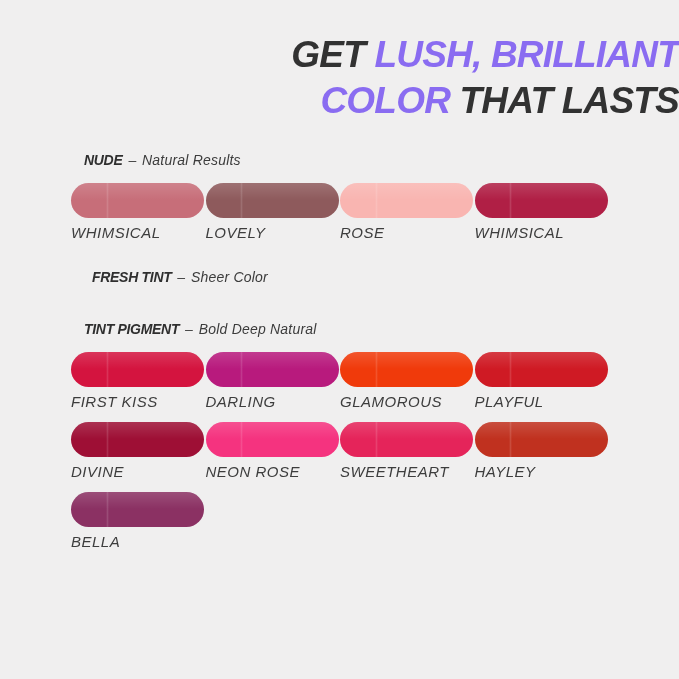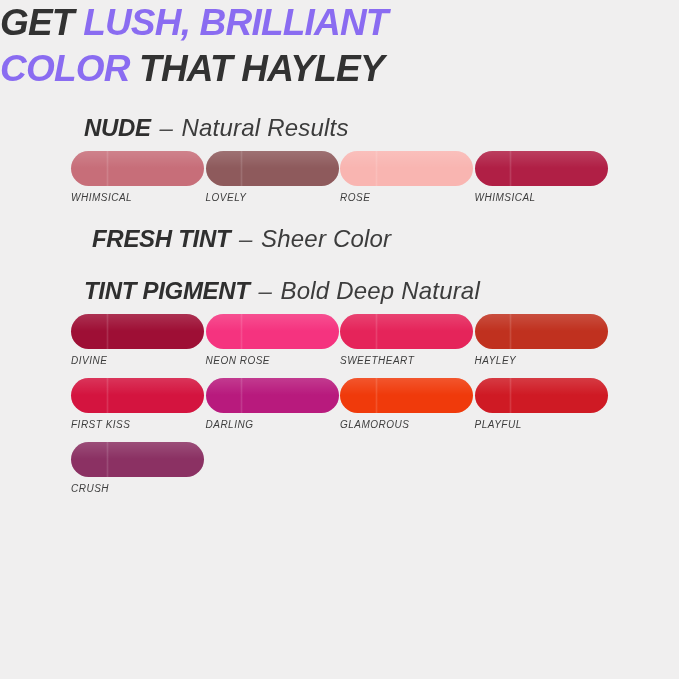--- a/index.html
+++ b/index.html
@@ -18,21 +18,22 @@
 
   .page {
     width: 679px;
     height: 679px;
     position: relative;
     background: #f0efef;
   }
 
   
   .headline {
-    text-align: left;
+    text-align: right;
+    padding-top: 32px;
     font-style: italic;
     font-weight: bold;
     font-size: 37px;
     line-height: 46px;
     letter-spacing: -0.8px;
     color: #323232;
   }
   .headline .line {
     display: block;
     white-space: nowrap;
@@ -43,21 +44,21 @@
   
   .sections {
     padding: 0 0 0 0;
     margin-top: 22px;
   }
   .section {
     position: relative;
   }
   .section-head {
     padding-left: 84px;
-    font-size: 24px;
+    font-size: 14px;
     line-height: 28px;
     font-style: italic;
     color: #2f2f2f;
     white-space: nowrap;
   }
   .section-head .strong {
     font-weight: bold;
     letter-spacing: -0.3px;
   }
   .section-head .dash {
@@ -103,21 +104,21 @@
     position: absolute;
     left: 26%;
     top: 0;
     bottom: 0;
     width: 3px;
     background: linear-gradient(to right, rgba(255,255,255,0.0), rgba(255,255,255,0.13), rgba(255,255,255,0.0));
     pointer-events: none;
   }
   .swatch-label {
     margin-top: 6px;
-    font-size: 10px;
+    font-size: 15px;
     font-style: italic;
     font-weight: 300;
     letter-spacing: 0.5px;
     color: #3d3d3d;
     white-space: nowrap;
   }
   .swatch-cell.empty .swatch-pill,
   .swatch-cell.empty .swatch-label {
     visibility: hidden;
   }
@@ -130,21 +131,21 @@
 </head>
 <body style="background: rgb(240, 239, 239);">
 
 <div class="page" style="background: rgb(240, 239, 239);">
 
   <div class="headline">
     <span class="line">
       <span class="hl-dark">GET </span><span class="hl-purple">LUSH, BRILLIANT</span>
     </span>
     <span class="line">
-      <span class="hl-purple">COLOR</span><span class="hl-dark"> THAT HAYLEY</span>
+      <span class="hl-purple">COLOR</span><span class="hl-dark"> THAT LASTS</span>
     </span>
   </div>
 
   <div class="sections">
 
     <div class="section sec-nude">
       <div class="section-head">
         <span class="strong">NUDE</span>
         <span class="dash">–</span>
         <span class="sub">Natural Results</span>
@@ -182,60 +183,60 @@
     <div class="section sec-full">
       <div class="section-head">
         <span class="strong">TINT PIGMENT</span>
         <span class="dash">–</span>
         <span class="sub">Bold Deep Natural</span>
       </div>
       <div class="swatch-rows">
 
         <div class="swatch-row">
           <div class="swatch-cell">
+            <div class="swatch-pill" style="background: rgb(212, 20, 63);"></div>
+            <div class="swatch-label">FIRST KISS</div>
+          </div>
+          <div class="swatch-cell">
+            <div class="swatch-pill" style="background: rgb(184, 26, 125);"></div>
+            <div class="swatch-label">DARLING</div>
+          </div>
+          <div class="swatch-cell">
+            <div class="swatch-pill" style="background: rgb(240, 58, 11);"></div>
+            <div class="swatch-label">GLAMOROUS</div>
+          </div>
+          <div class="swatch-cell">
+            <div class="swatch-pill" style="background: rgb(207, 26, 36);"></div>
+            <div class="swatch-label">PLAYFUL</div>
+          </div>
+        </div>
+
+        <div class="swatch-row">
+          <div class="swatch-cell">
             <div class="swatch-pill" style="background: rgb(158, 15, 53);"></div>
             <div class="swatch-label">DIVINE</div>
           </div>
           <div class="swatch-cell">
             <div class="swatch-pill" style="background: rgb(245, 51, 127);"></div>
             <div class="swatch-label">NEON ROSE</div>
           </div>
           <div class="swatch-cell">
             <div class="swatch-pill" style="background: rgb(229, 36, 90);"></div>
             <div class="swatch-label">SWEETHEART</div>
           </div>
           <div class="swatch-cell">
             <div class="swatch-pill" style="background: rgb(192, 49, 31);"></div>
             <div class="swatch-label">HAYLEY</div>
           </div>
         </div>
 
         <div class="swatch-row">
           <div class="swatch-cell">
-            <div class="swatch-pill" style="background: rgb(212, 20, 63);"></div>
-            <div class="swatch-label">FIRST KISS</div>
-          </div>
-          <div class="swatch-cell">
-            <div class="swatch-pill" style="background: rgb(184, 26, 125);"></div>
-            <div class="swatch-label">DARLING</div>
-          </div>
-          <div class="swatch-cell">
-            <div class="swatch-pill" style="background: rgb(240, 58, 11);"></div>
-            <div class="swatch-label">GLAMOROUS</div>
-          </div>
-          <div class="swatch-cell">
-            <div class="swatch-pill" style="background: rgb(207, 26, 36);"></div>
-            <div class="swatch-label">PLAYFUL</div>
-          </div>
-        </div>
-
-        <div class="swatch-row">
-          <div class="swatch-cell">
             <div class="swatch-pill" style="background: rgb(139, 49, 99);"></div>
-            <div class="swatch-label">CRUSH</div>
+            <div class="swatch-label">BELLA</div>
           </div>
           <div class="swatch-cell empty">
             <div class="swatch-pill"></div>
             <div class="swatch-label"></div>
           </div>
           <div class="swatch-cell empty">
             <div class="swatch-pill"></div>
             <div class="swatch-label"></div>
           </div>
         </div>

